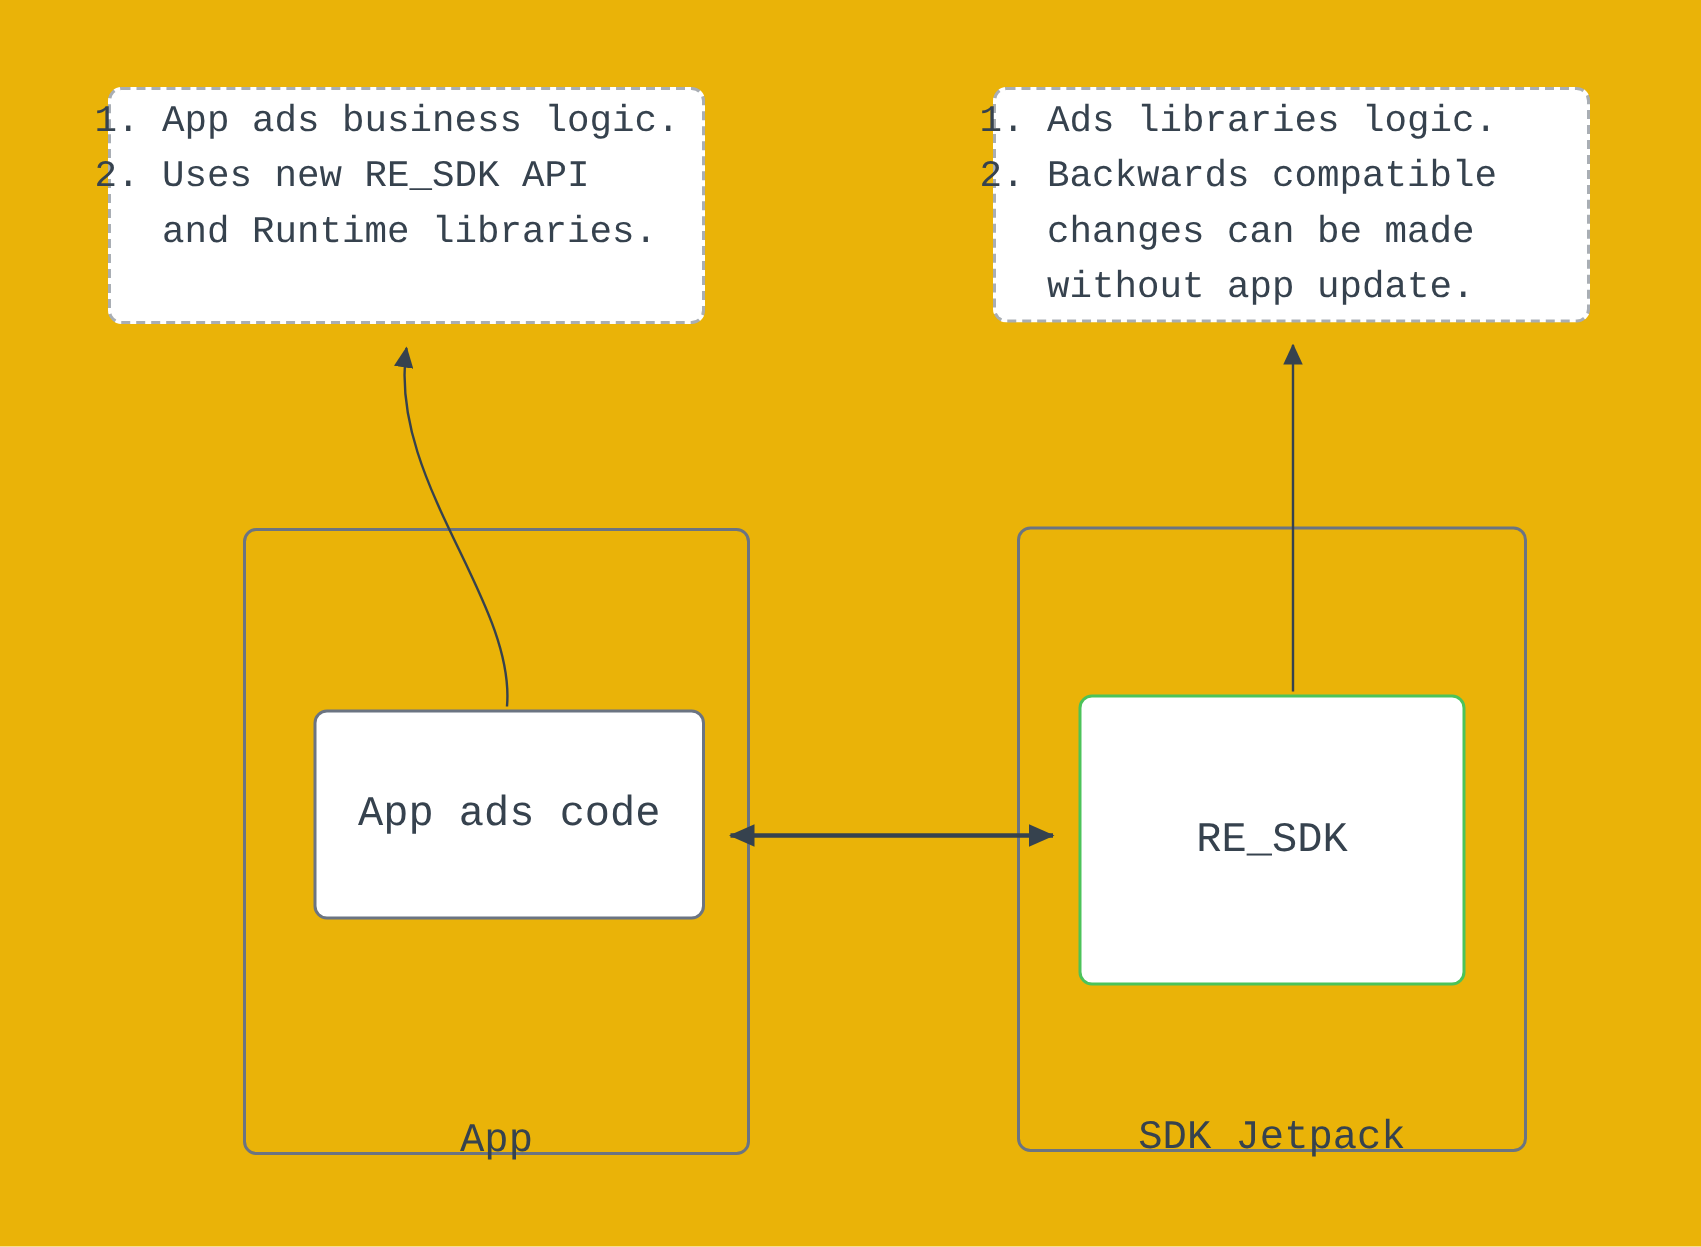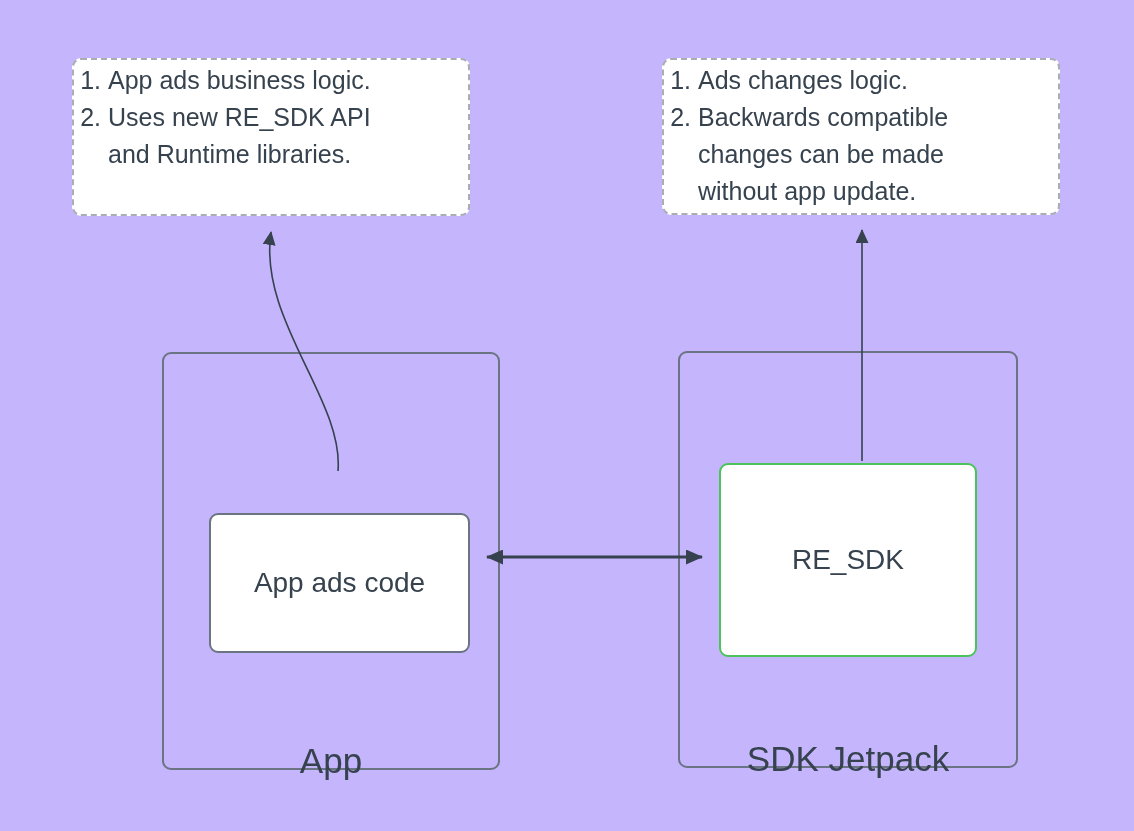--- a/index.html
+++ b/index.html
@@ -1,21 +1,21 @@
 <!DOCTYPE html>
 <html><head>
 <meta charset="utf-8">
 <style>
   html, body { margin: 0; padding: 0; background: #ffffff; }
   .canvas {
     position: relative;
     width: 1134px;
     height: 831px;
-    background: #c4b5fd;
-    font-family: Liberation Sans, sans-serif;
+    background: #eab308;
+    font-family: Liberation Mono, monospace;
     color: #36424e;
     overflow: hidden;
   }
   .note-box {
     position: absolute;
     border: 2px dashed #a9aeb4;
     border-radius: 9px;
     box-sizing: border-box;
     background: #ffffff;
   }
@@ -34,21 +34,21 @@
     border-radius: 9px;
     box-sizing: border-box;
     background: transparent;
   }
   .container-label {
     position: absolute;
     left: 0;
     bottom: -10px;
     width: 100%;
     text-align: center;
-    font-size: 35px;
+    font-size: 27px;
     line-height: 34px;
     color: #36424e;
     background: transparent;
   }
   .inner-box {
     position: absolute;
     border: 2px solid #6b7482;
     border-radius: 9px;
     box-sizing: border-box;
     background: #ffffff;
@@ -75,32 +75,32 @@
   <div class="note-box" style="left:72px; top:58px; width:398px; height:158px;">
     <ol>
       <li>App ads business logic.</li>
       <li>Uses new RE_SDK API
 and Runtime libraries.</li>
     </ol>
   </div>
 
   <div class="note-box" style="left:662px; top:58px; width:398px; height:157px;">
     <ol>
-      <li>Ads changes logic.</li>
+      <li>Ads libraries logic.</li>
       <li>Backwards compatible
 changes can be made
 without app update.</li>
     </ol>
   </div>
 
   <div class="container-box" style="left:162px; top:352px; width:338px; height:418px;">
     <div class="container-label">App</div>
   </div>
 
-  <div class="inner-box" style="left:209px; top:473px; width:261px; height:140px;margin-top:40px;">
+  <div class="inner-box" style="left:209px; top:473px; width:261px; height:140px;">
     <span>App ads code</span>
   </div>
 
   <div class="container-box" style="left:678px; top:351px; width:340px; height:417px;">
     <div class="container-label">SDK Jetpack</div>
   </div>
 
   <div class="inner-box green" style="left:719px; top:463px; width:258px; height:194px;">
     <span>RE_SDK</span>
   </div>

